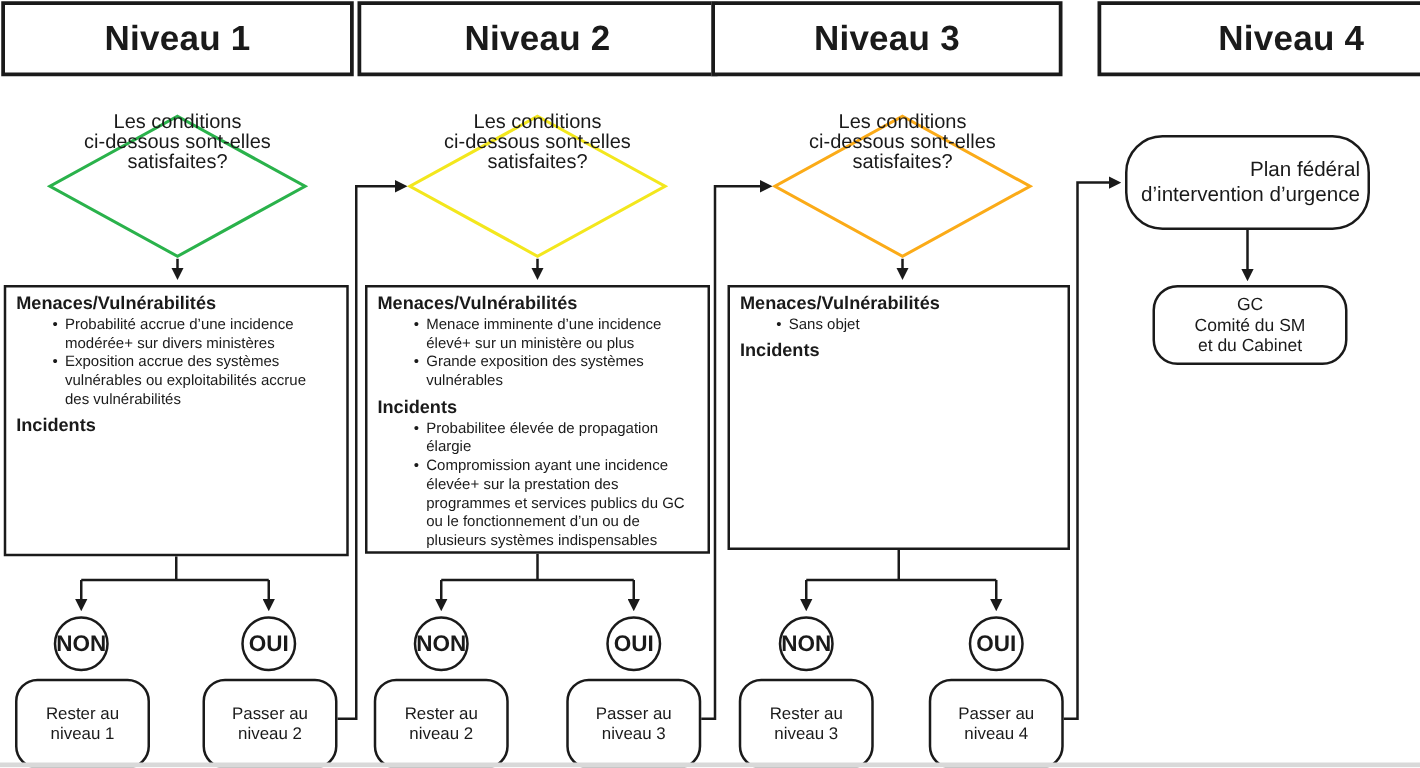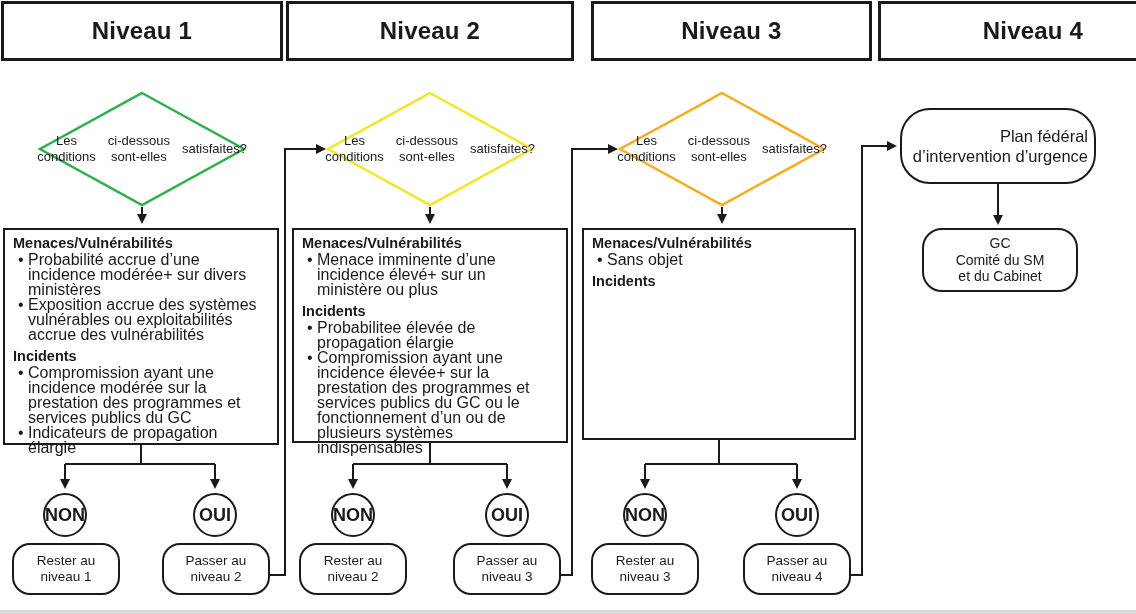--- a/index.html
+++ b/index.html
@@ -15,43 +15,43 @@
   .c-yellow{border-color:#f3e71d;}
   .c-amber{border-color:#fbab18;}
   .c-red{border-color:#d7282f;}
   .s-green{stroke:#2ab24b;}
   .s-yellow{stroke:#f3e71d;}
   .s-amber{stroke:#fbab18;}
 
   
   .lvl-header{
     top:1px;height:60px;border:3px solid;display:flex;align-items:center;justify-content:center;
-    font-size:24px;font-weight:bold;letter-spacing:0.2px;text-align:right;
+    font-size:28px;font-weight:bold;letter-spacing:0.2px;text-align:right;
   }
   
   .diamond{width:210px;height:118px;top:90px;background:transparent;border:none;}
   .diamond svg{position:absolute;left:0;top:0;}
   .diamond .q{
-    position:absolute;inset:0;display:flex;flex-direction:row;align-items:center;justify-content:flex-start;
-    text-align:center;font-size:13px;line-height:16px;
+    position:absolute;inset:0;display:flex;flex-direction:column;align-items:center;justify-content:flex-start;
+    text-align:center;font-size:16px;line-height:16px;
   }
   
   .cond-box{border:2.5px solid;padding:3px 18px 3px 8px;}
   .cond-box h3{margin:2px 0 0 0;font-size:14.5px;line-height:17px;font-weight:bold;}
   .cond-box ul{margin:0;padding:0 0 0 15px;list-style:none;}
-  .cond-box li{font-size:16px;line-height:15px;position:relative;}
+  .cond-box li{font-size:12px;line-height:15px;position:relative;margin-left:24px;}
   .cond-box li::before{content:"\2022";position:absolute;left:-10px;}
   
   .answer{
     width:44px;height:44px;top:493px;border:2.5px solid;border-radius:50%;
     display:flex;align-items:center;justify-content:center;font-size:18px;font-weight:bold;
   }
   
   .action{
-    width:108px;height:52px;top:543px;border:2.5px solid;border-radius:18px;
+    width:108px;height:72px;top:543px;border:2.5px solid;border-radius:18px;
     display:flex;align-items:center;justify-content:center;text-align:center;
     font-size:13.5px;line-height:16px;padding:2px 10px;
   }
   
   .plan-box{
     left:900px;top:108px;width:196px;height:76px;border:2.5px solid;border-radius:30px;
     display:flex;align-items:center;justify-content:center;text-align:right;
     font-size:16.5px;line-height:20px;padding:2px 6px;
   }
   .committee-box{
@@ -98,45 +98,41 @@
       <path d="M561 575 H572 V149 H615" marker-end="url(#ah)"></path>
 
       <path d="M851 575 H862 V146 H894" marker-end="url(#ah)"></path>
 
       <path d="M998 184 V222" marker-end="url(#ah)"></path>
     </g>
   </svg>
 
   <div class="node lvl-header c-green" style="left:1px;width:282px;">Niveau 1</div>
   <div class="node lvl-header c-yellow" style="left:286px;width:288px;">Niveau 2</div>
-  <div class="node lvl-header c-amber" style="left:591px;width:281px;">Niveau 3</div>
+  <div class="node lvl-header c-amber" style="left:569px;width:281px;">Niveau 3</div>
   <div class="node lvl-header c-red" style="left:878px;width:310px;">Niveau 4</div>
 
   <div class="node diamond" style="left:37px;">
     <svg width="210" height="118">
       <polygon points="105,3 207,59 105,115 3,59" fill="#ffffff" stroke-width="2.5" class="s-green"></polygon>
     </svg>
     <div class="q">
       <span>Les conditions</span>
       <span>ci-dessous sont-elles</span>
       <span>satisfaites?</span>
     </div>
   </div>
 
   <div class="node cond-box c-green" style="left:3px;top:228px;width:276px;height:217px;">
     <h3>Menaces/Vulnérabilités</h3>
     <ul>
       <li>Probabilité accrue d’une incidence modérée+ sur divers ministères</li>
       <li>Exposition accrue des systèmes vulnérables ou exploitabilités accrue des vulnérabilités</li>
     </ul>
     <h3 style="margin-top:6px;">Incidents</h3>
-    <ul>
-      <li>Compromission ayant une incidence modérée sur la prestation des programmes et services publics du GC</li>
-      <li>Indicateurs de propagation élargie</li>
-    </ul>
   </div>
 
   <div class="node answer c-green" style="left:43px;">NON</div>
   <div class="node answer c-yellow" style="left:193px;">OUI</div>
   <div class="node action c-green" style="left:12px;">Rester au niveau 1</div>
   <div class="node action c-yellow" style="left:162px;">Passer au niveau 2</div>
 
   <div class="node diamond" style="left:325px;">
     <svg width="210" height="118">
       <polygon points="105,3 207,59 105,115 3,59" fill="#ffffff" stroke-width="2.5" class="s-yellow"></polygon>
@@ -145,20 +141,21 @@
       <span>Les conditions</span>
       <span>ci-dessous sont-elles</span>
       <span>satisfaites?</span>
     </div>
   </div>
 
   <div class="node cond-box c-yellow" style="left:292px;top:228px;width:276px;height:215px;">
     <h3>Menaces/Vulnérabilités</h3>
     <ul>
       <li>Menace imminente d’une incidence élevé+ sur un ministère ou plus</li>
+      <li>Grande exposition des systèmes vulnérables</li>
     </ul>
     <h3 style="margin-top:6px;">Incidents</h3>
     <ul>
       <li>Probabilitee élevée de propagation élargie</li>
       <li>Compromission ayant une incidence élevée+ sur la prestation des programmes et services publics du GC ou le fonctionnement d’un ou de plusieurs systèmes indispensables</li>
     </ul>
   </div>
 
   <div class="node answer c-yellow" style="left:331px;">NON</div>
   <div class="node answer c-amber" style="left:485px;">OUI</div>

